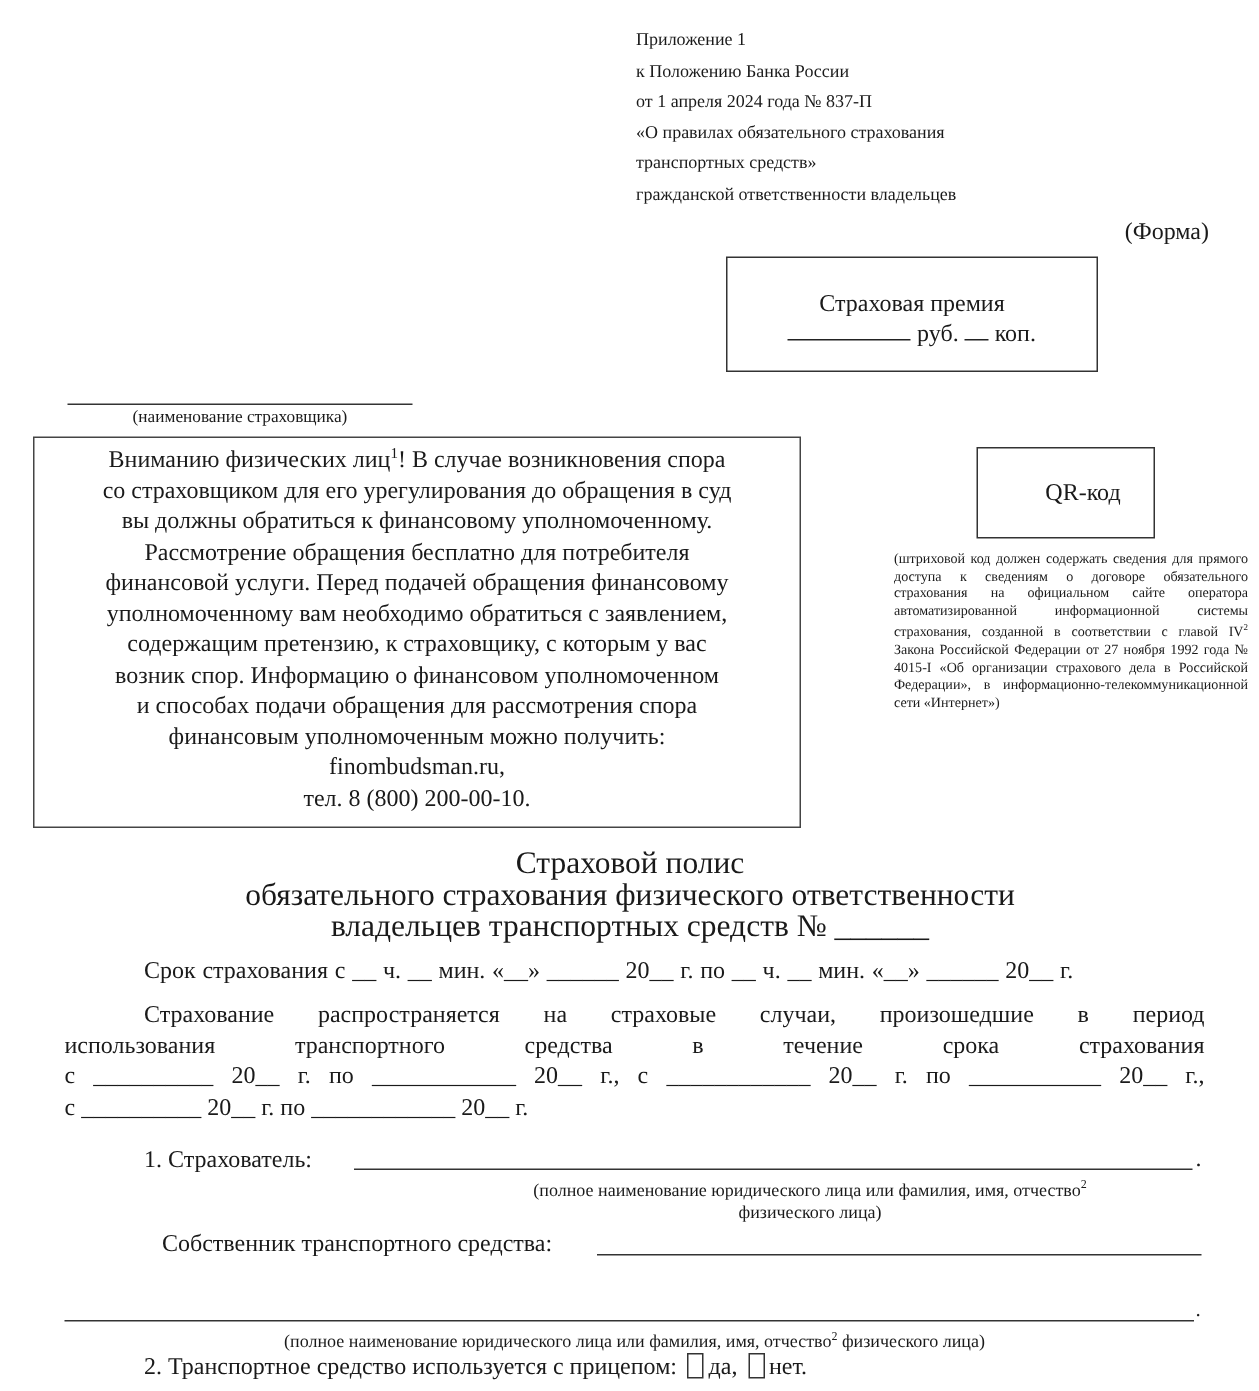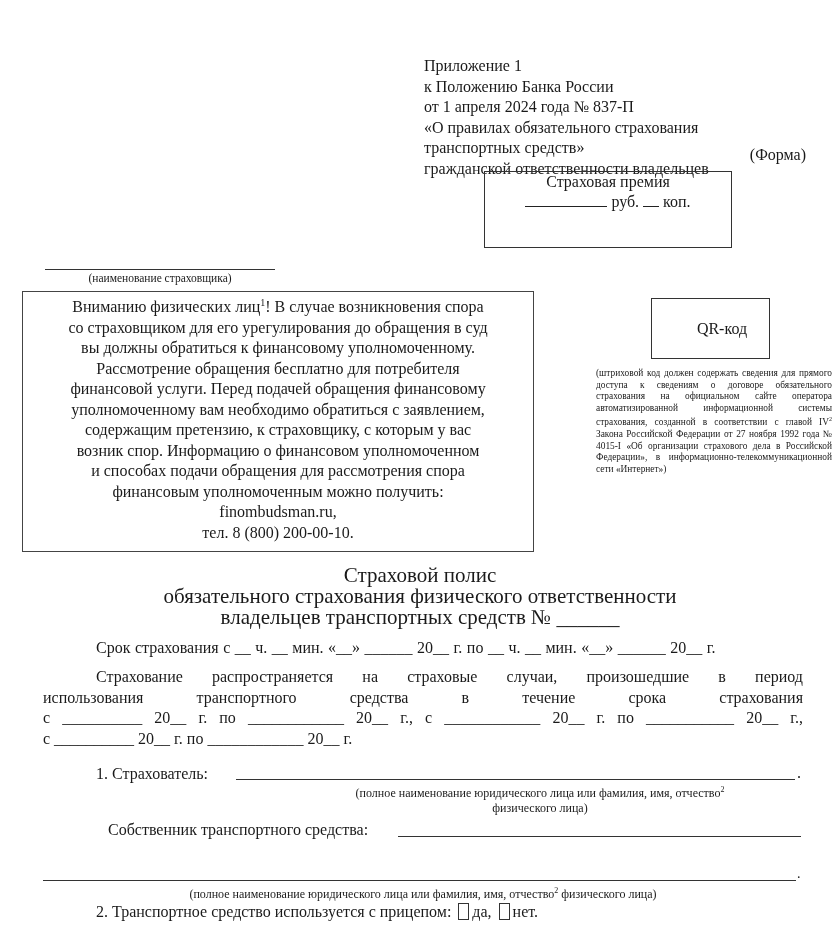--- a/index.html
+++ b/index.html
@@ -5,30 +5,31 @@
   * { box-sizing: border-box; margin: 0; padding: 0; }
   html, body { width: 839px; height: 927px; background: #ffffff; overflow: hidden; }
   body {
     position: relative;
     font-family: "Liberation Serif", "DejaVu Serif", serif;
     color: #1a1a1a;
   }
   .abs { position: absolute; }
   .appendix {
     left: 424px; top: 16px; width: 400px;
-    font-size: 16px; line-height: 20.5px; margin-top: 40px;
+    font-size: 12px; line-height: 20.5px;
   }
   .appendix div { white-space: nowrap; }
   .form-label {
     right: 33px; top: 146px; font-size: 16px; text-align: right;
   }
   .premium-box {
     left: 484px; top: 171px; width: 248px; height: 77px;
     border: 1.3px solid #333;
     text-align: center; font-size: 16px; line-height: 20px;
+    padding-top: 21px;
   }
   .uline { display: inline-block; border-bottom: 1px solid #222; height: 14px; vertical-align: baseline; }
   .insurer-line {
     left: 45px; top: 269px; width: 230px; border-top: 1px solid #333;
   }
   .insurer-caption {
     left: 45px; top: 272px; width: 230px; text-align: center;
     font-size: 11.5px;
   }
   .notice-box {

